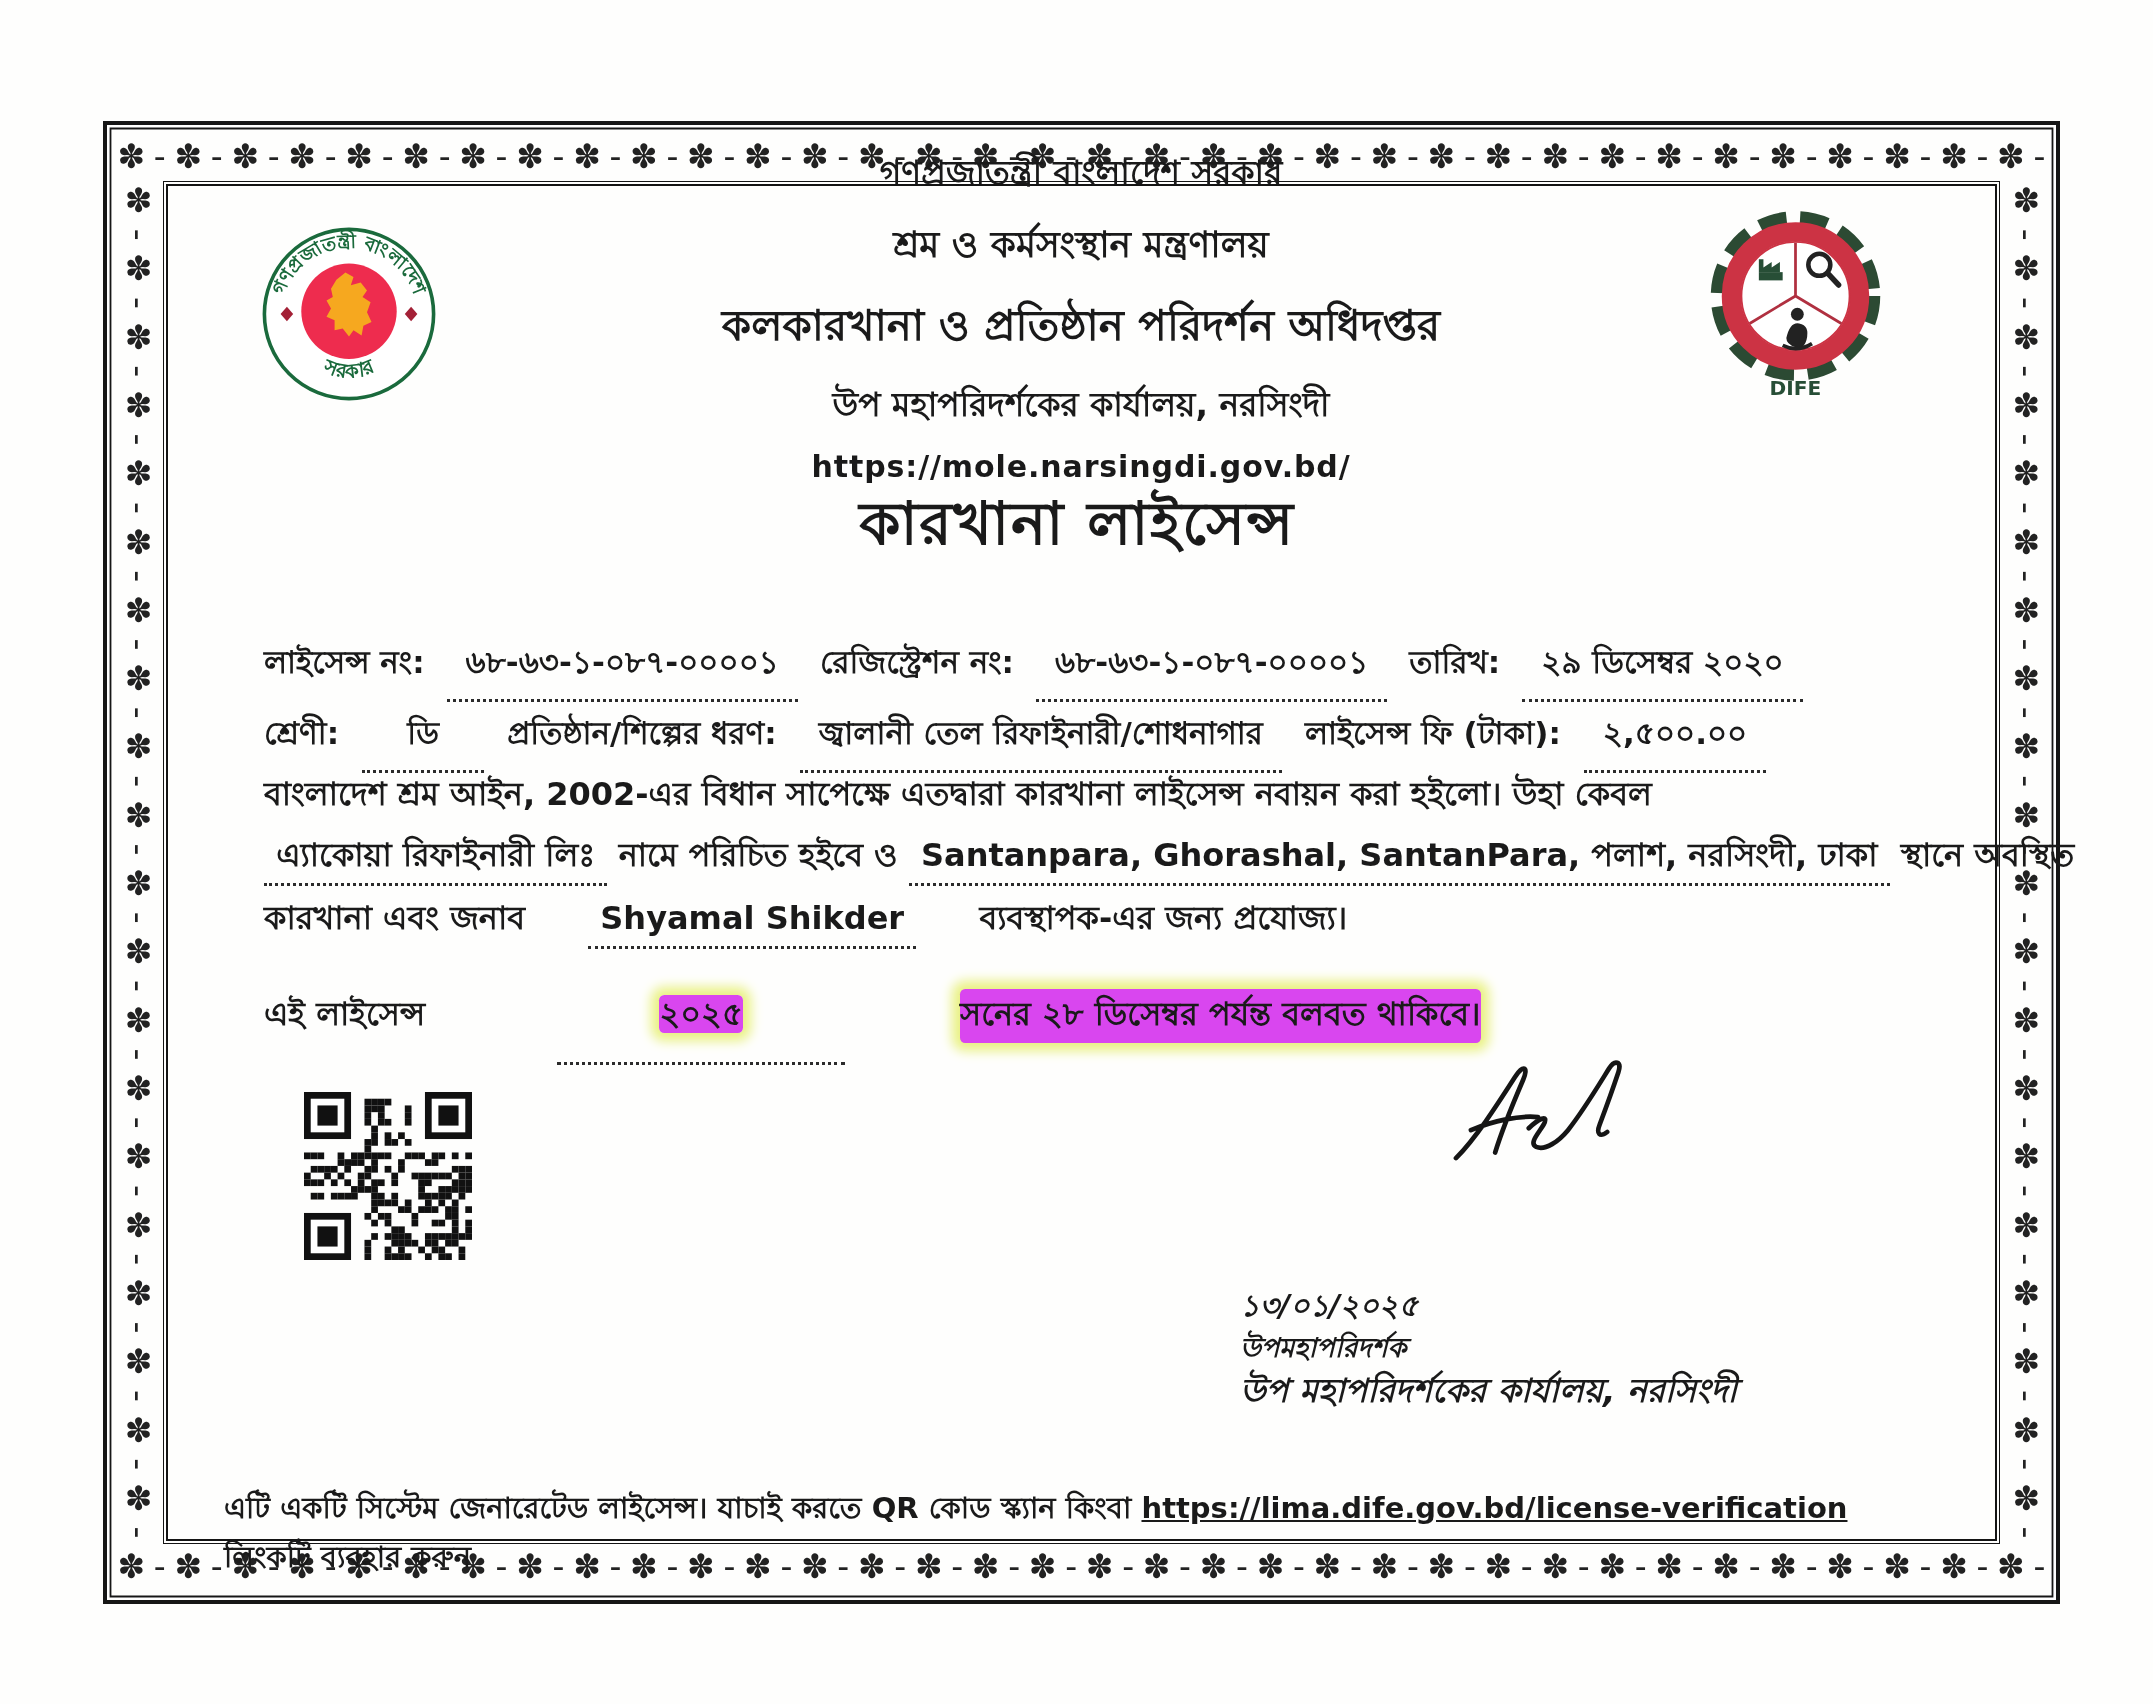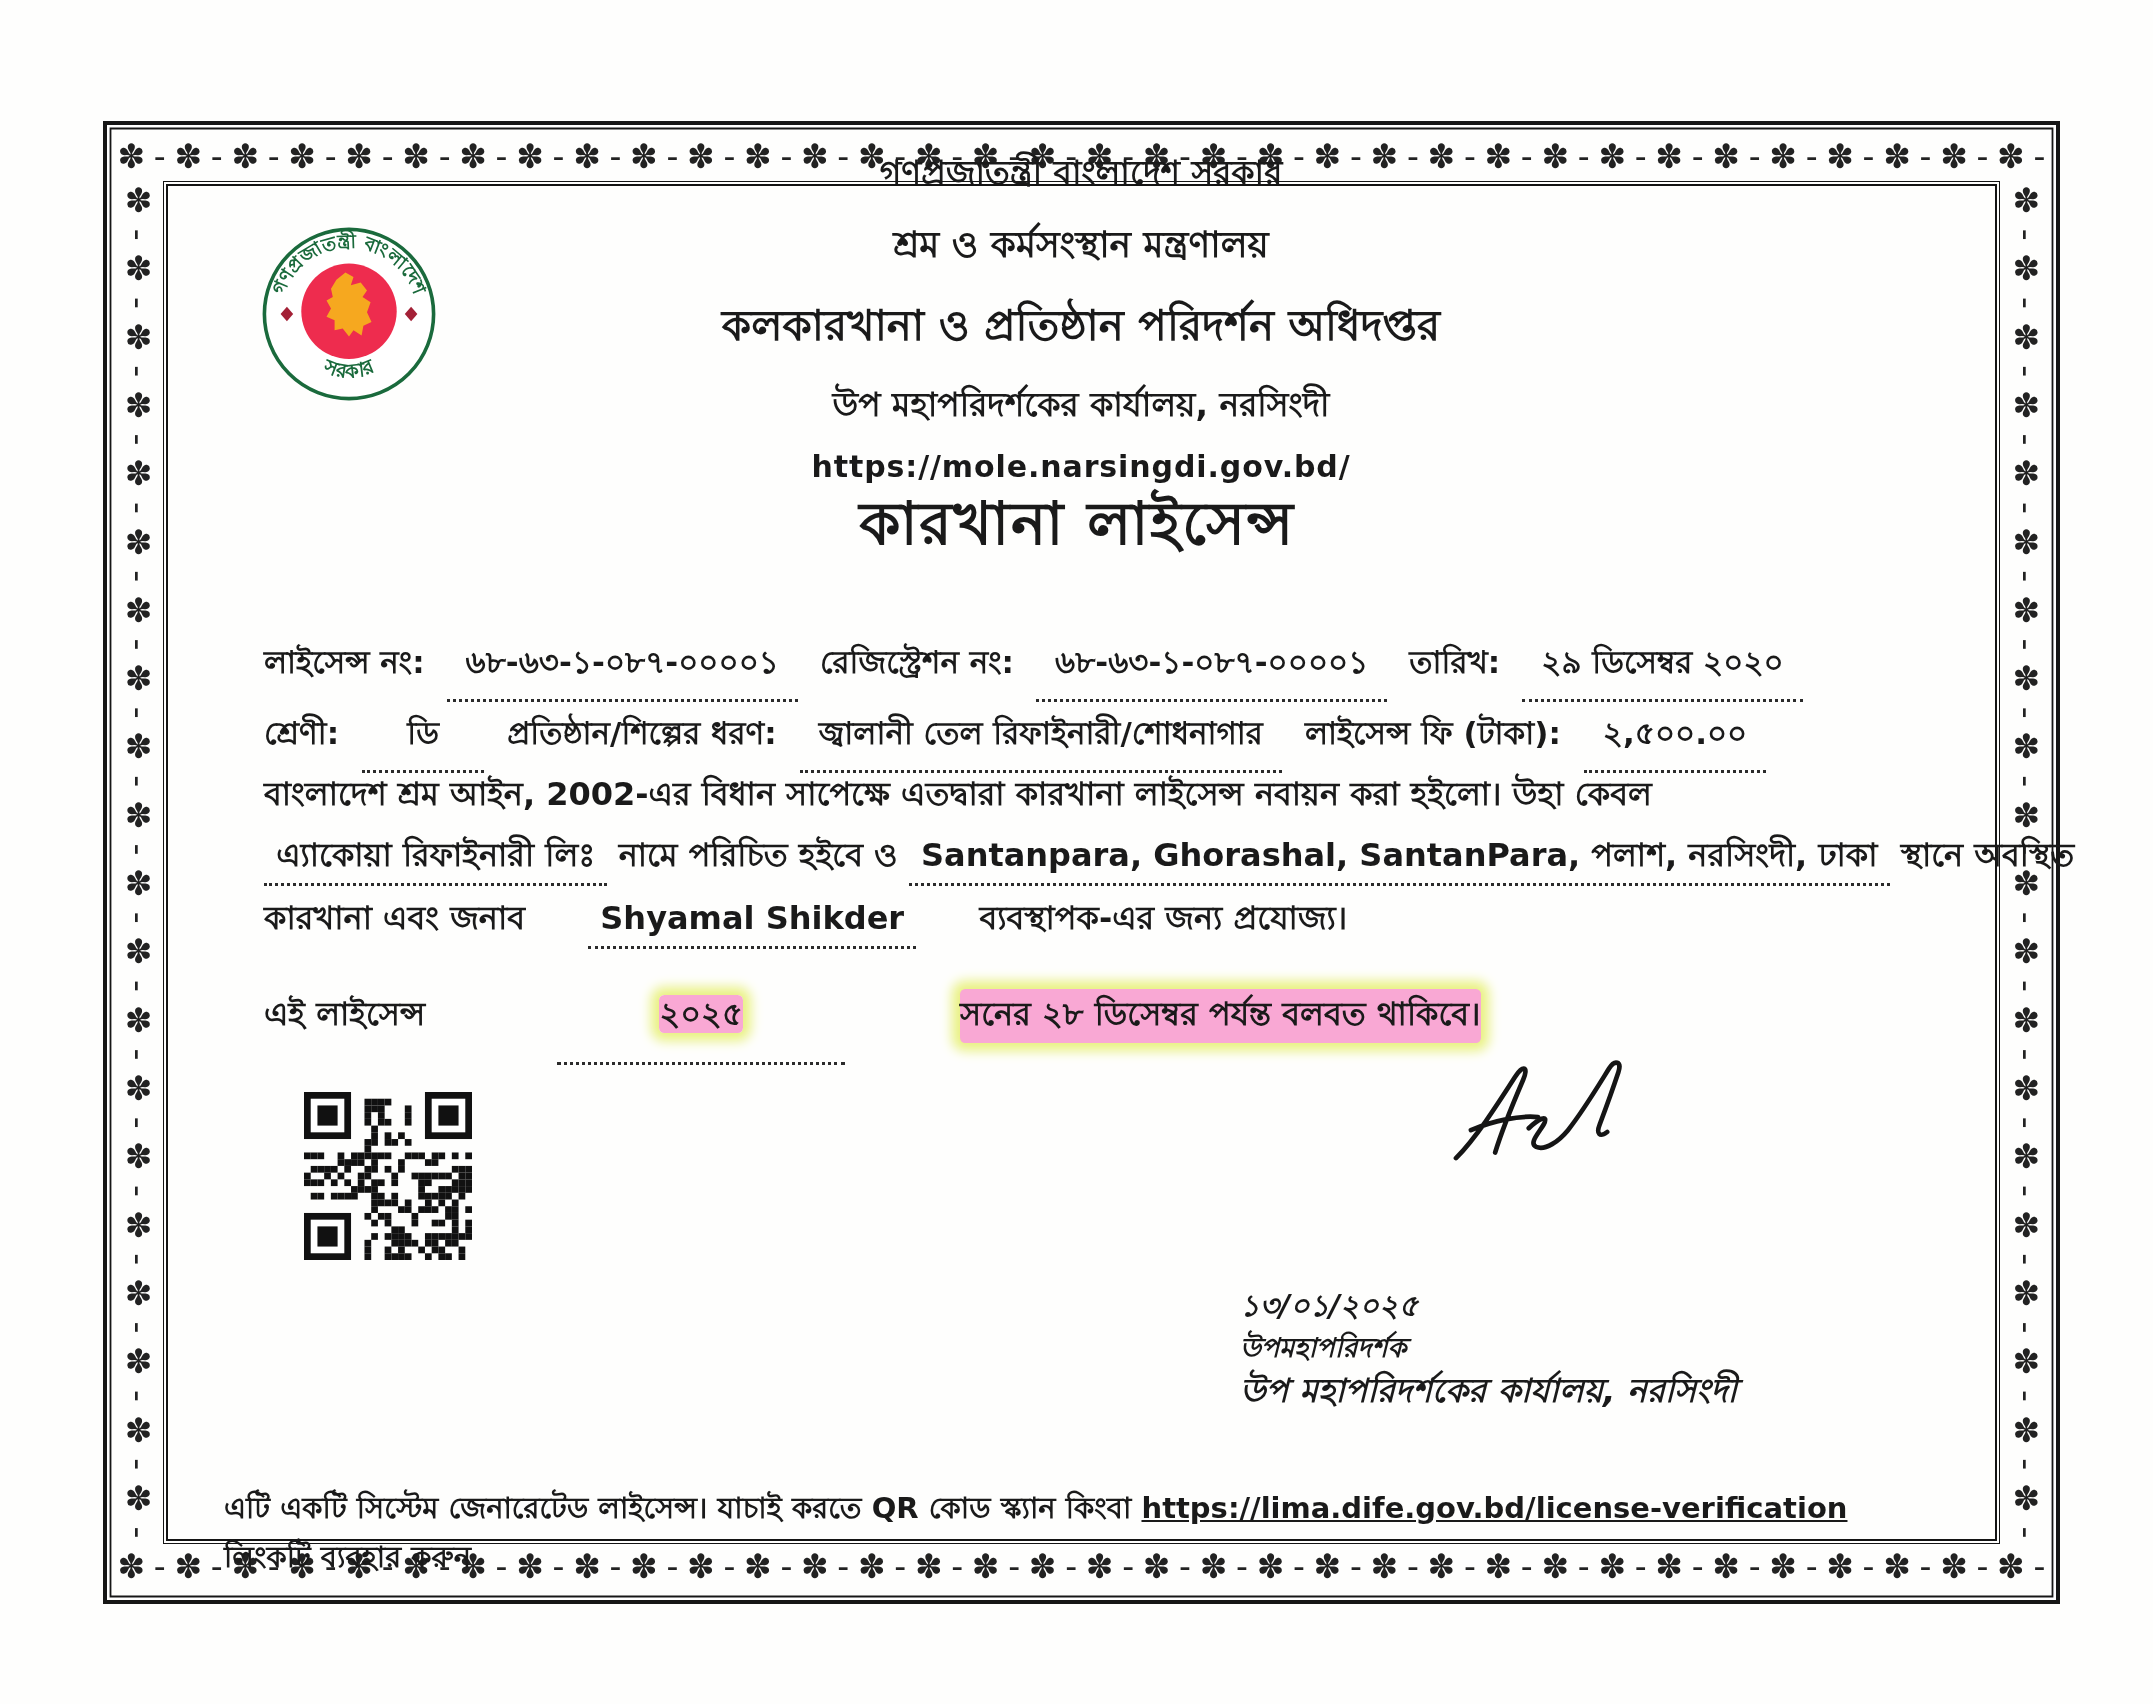--- a/index.html
+++ b/index.html
@@ -61,21 +61,21 @@
   .pl1 { top:769px; }
   .pl2 { top:830px; }
   .pl3 { top:893px; }
   .b  { font-weight:800; }
   .dotseg { border-bottom:3.5px dotted #2b2b2b; padding:0 12.2px 8.7px; }
 
   .validity { position:absolute; left:264px; top:989px; display:flex;
               align-items:baseline; gap:36px; font-size:32px; font-weight:600; }
   .year-box { min-width:288px; text-align:center; font-weight:700;
               border-bottom:3.5px dotted #2b2b2b; padding:0 17.5px 19px; }
-  .hl { background:#f9a8d4; box-shadow:0 0 12.2px 7.9px #e9f183; border-radius:5.2px; }
+  .hl { background:#d946ef; box-shadow:0 0 12.2px 7.9px #e9f183; border-radius:5.2px; }
 
   .qr { position:absolute; left:304px; top:1092px; width:168px; height:168px; }
 
   .sig { position:absolute; left:1434px; top:1048px; width:253px; height:140px; }
 
   .signblock { position:absolute; left:1240px; top:1284px; width:664px;
                text-align:left; line-height:1.45;font-style:italic; }
   .signblock .sdate { font-size:30px; font-weight:600; }
   .signblock .sdesig { font-size:27px; font-weight:700; }
   .signblock .soffice { font-size:33px; font-weight:700; }
@@ -121,20 +121,42 @@
         <text font-size="22" font-weight="bold" fill="#1a6a3c">
           <textPath href="#arcBot" startOffset="50%" text-anchor="middle">সরকার</textPath>
         </text>
         <path d="M24 100 l7 -8 7 8 -7 8 z" fill="#a32036"></path>
         <path d="M162 100 l7 -8 7 8 -7 8 z" fill="#a32036"></path>
         <circle cx="100" cy="97" r="53" fill="#ee2c4e"></circle>
         <path d="M86 62 l10 -8 9 5 -3 9 11 -3 7 9 -5 7 9 6 -4 11 5 11 -9 4 -2 11 -9 -6 -5 7 -7 -9 -9 2 0 -11 -9 -4 5 -9 -5 -9 7 -4 -2 -9 z" fill="#f6a81f"></path>
       </svg>
     </div>
 
+    <div class="seal-right">
+      <svg viewBox="0 0 200 215" width="185" height="197">
+        <circle cx="100" cy="96" r="85" fill="none" stroke="#2c4a33" stroke-width="15" stroke-dasharray="30 15"></circle>
+        <circle cx="100" cy="96" r="70" fill="#ffffff" stroke="#cc3344" stroke-width="21"></circle>
+        <circle cx="100" cy="96" r="59" fill="none" stroke="#cc3344" stroke-width="2"></circle>
+        <path d="M100 96 L100 38 M100 96 L50 126 M100 96 L150 126" stroke="#b03040" stroke-width="3" fill="none"></path>
+        <g>
+          <path d="M60 70 l0 -14 5 0 0 9 9 -6 0 6 9 -6 0 11 z" fill="#274e36"></path>
+          <rect x="60" y="70" width="26" height="9" fill="#274e36"></rect>
+        </g>
+        <g>
+          <circle cx="126" cy="62" r="12" fill="none" stroke="#222222" stroke-width="5"></circle>
+          <line x1="135" y1="71" x2="147" y2="84" stroke="#222222" stroke-width="6" stroke-linecap="round"></line>
+        </g>
+        <g>
+          <circle cx="102" cy="116" r="7" fill="#222222"></circle>
+          <path d="M90 142 q4 -18 14 -16 q12 2 8 18 q-3 11 -12 8 q-10 -3 -10 -10 z" fill="#222222"></path>
+          <path d="M86 150 q16 8 32 -2" stroke="#222222" stroke-width="4" fill="none"></path>
+        </g>
+        <text x="100" y="204" text-anchor="middle" font-size="22" font-weight="bold" fill="#274e36">DIFE</text>
+      </svg>
+    </div>
 
     <div class="fieldrow row1">
       <span class="flabel">লাইসেন্স নং:</span>
       <span class="fvalue">৬৮-৬৩-১-০৮৭-০০০০১</span>
       <span class="flabel">রেজিস্ট্রেশন নং:</span>
       <span class="fvalue">৬৮-৬৩-১-০৮৭-০০০০১</span>
       <span class="flabel">তারিখ:</span>
       <span class="fvalue">২৯ ডিসেম্বর ২০২০</span>
     </div>
 

